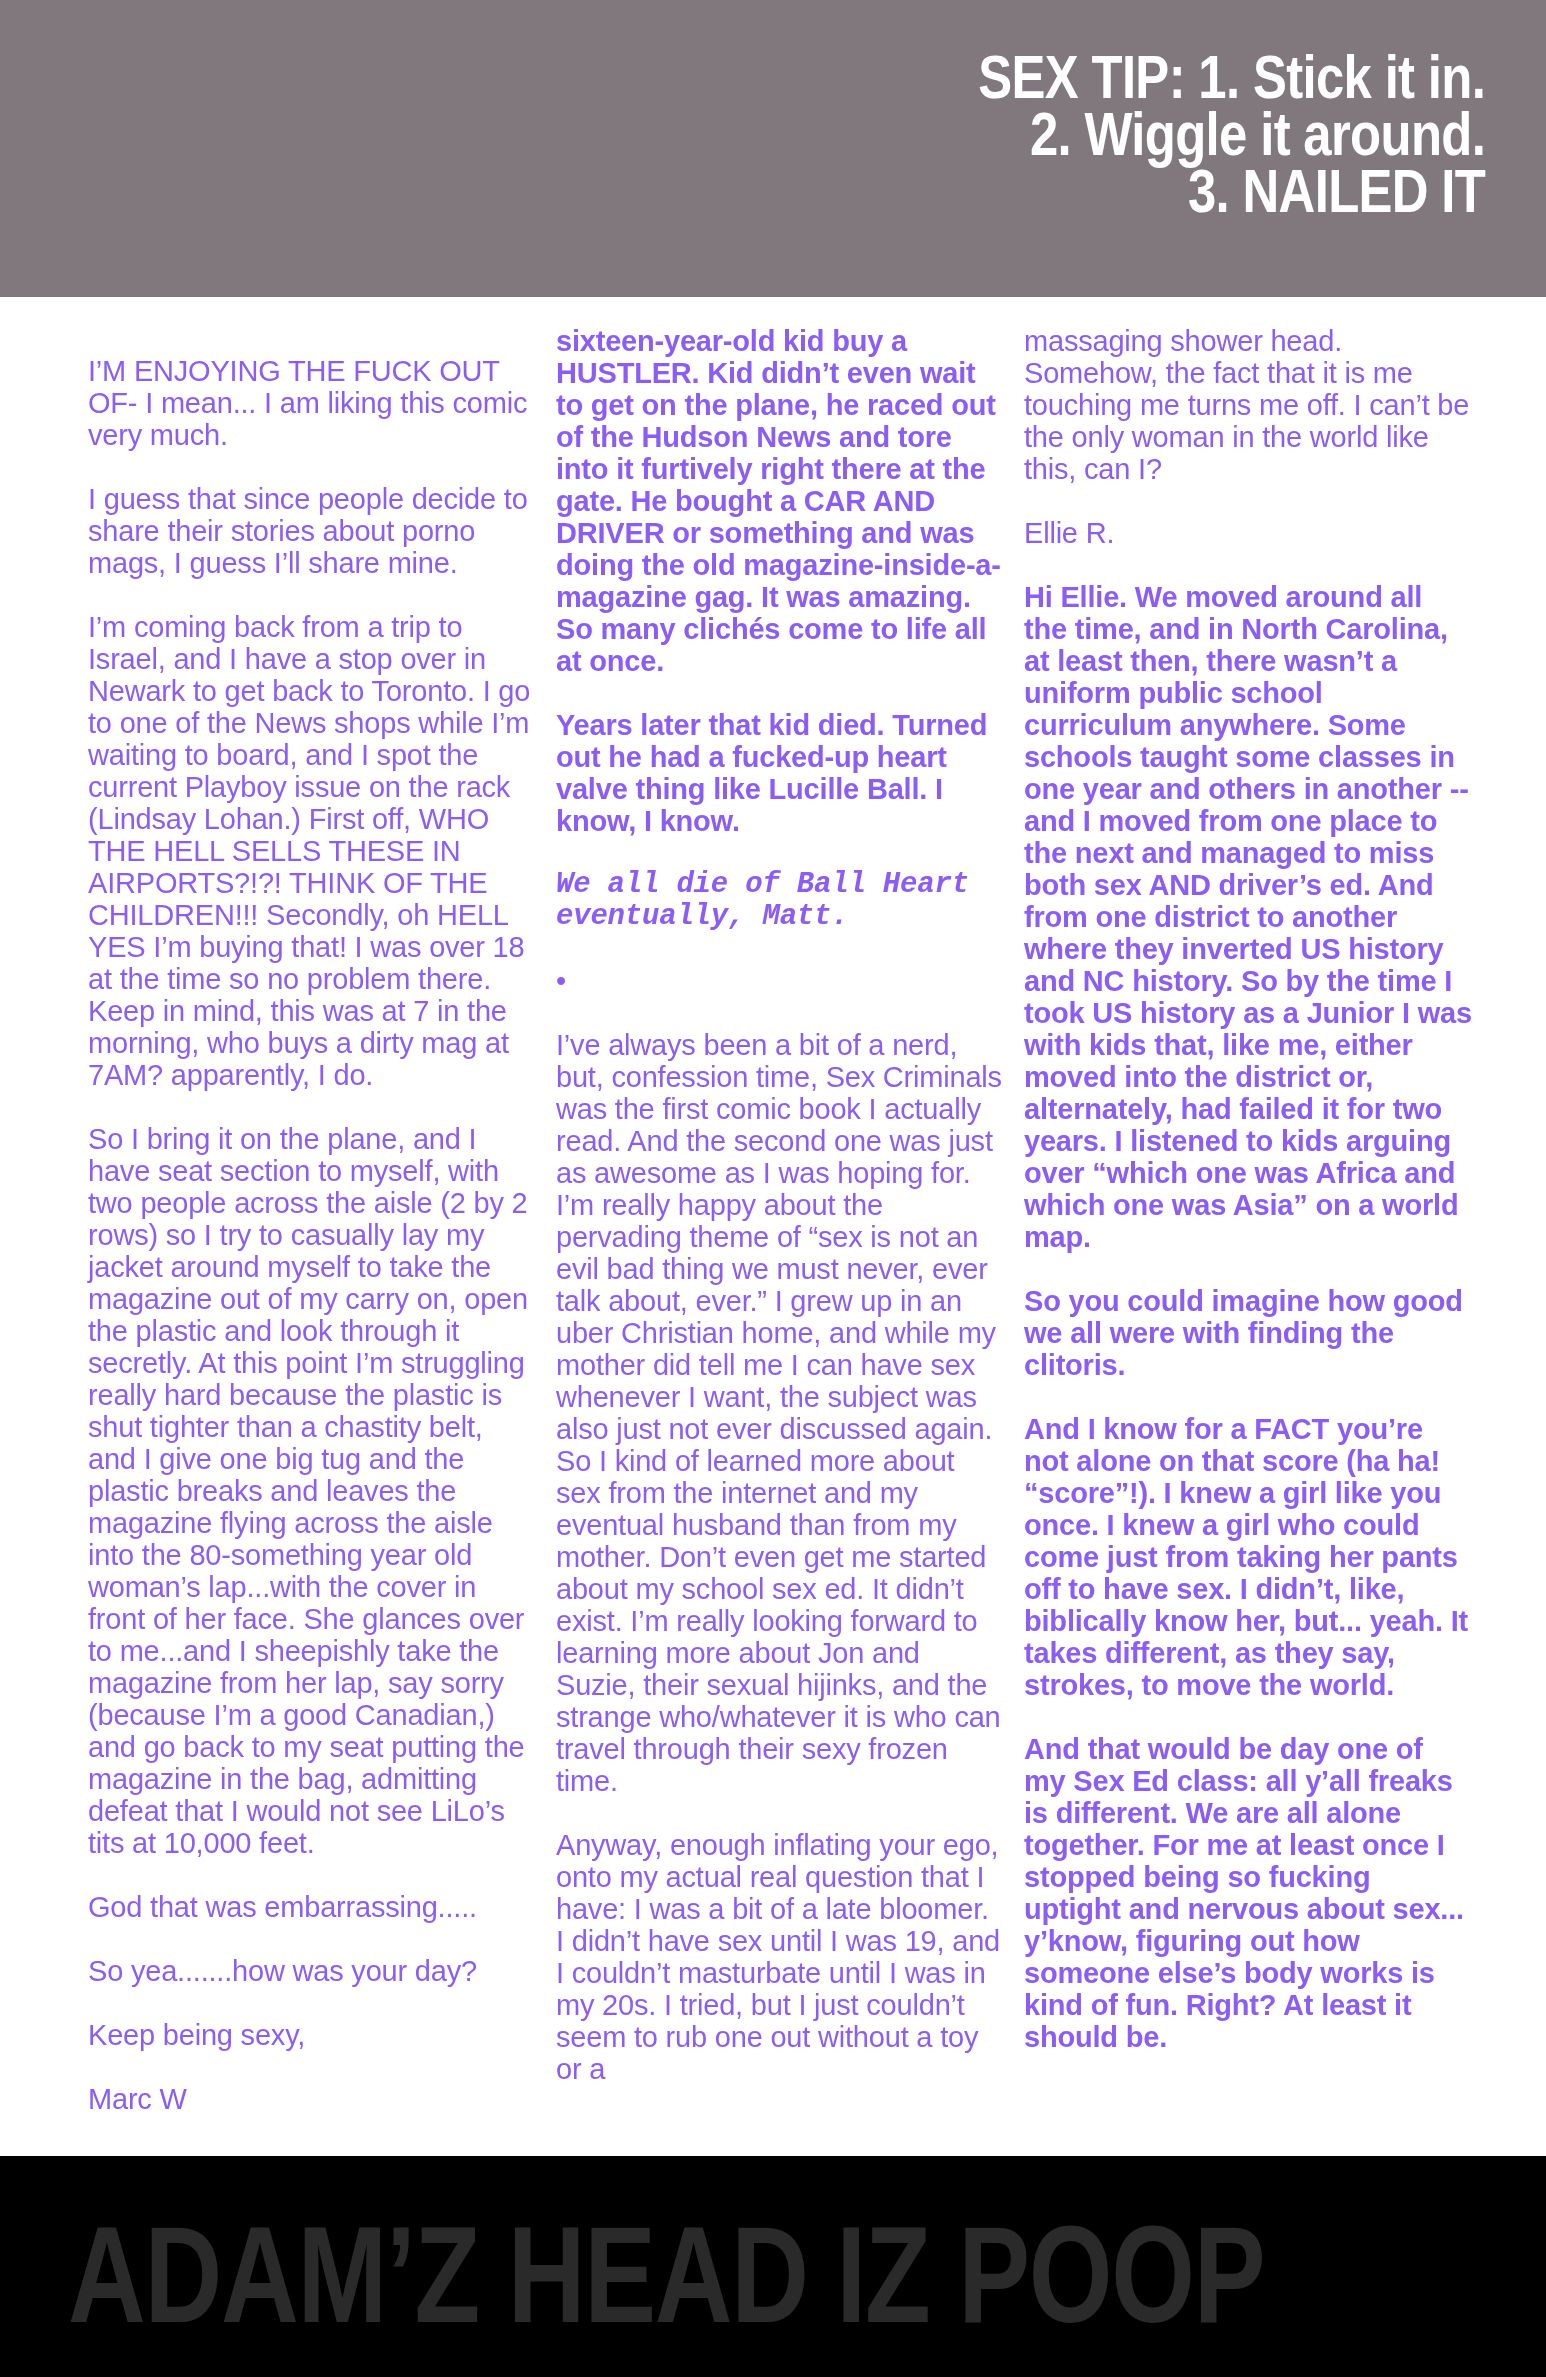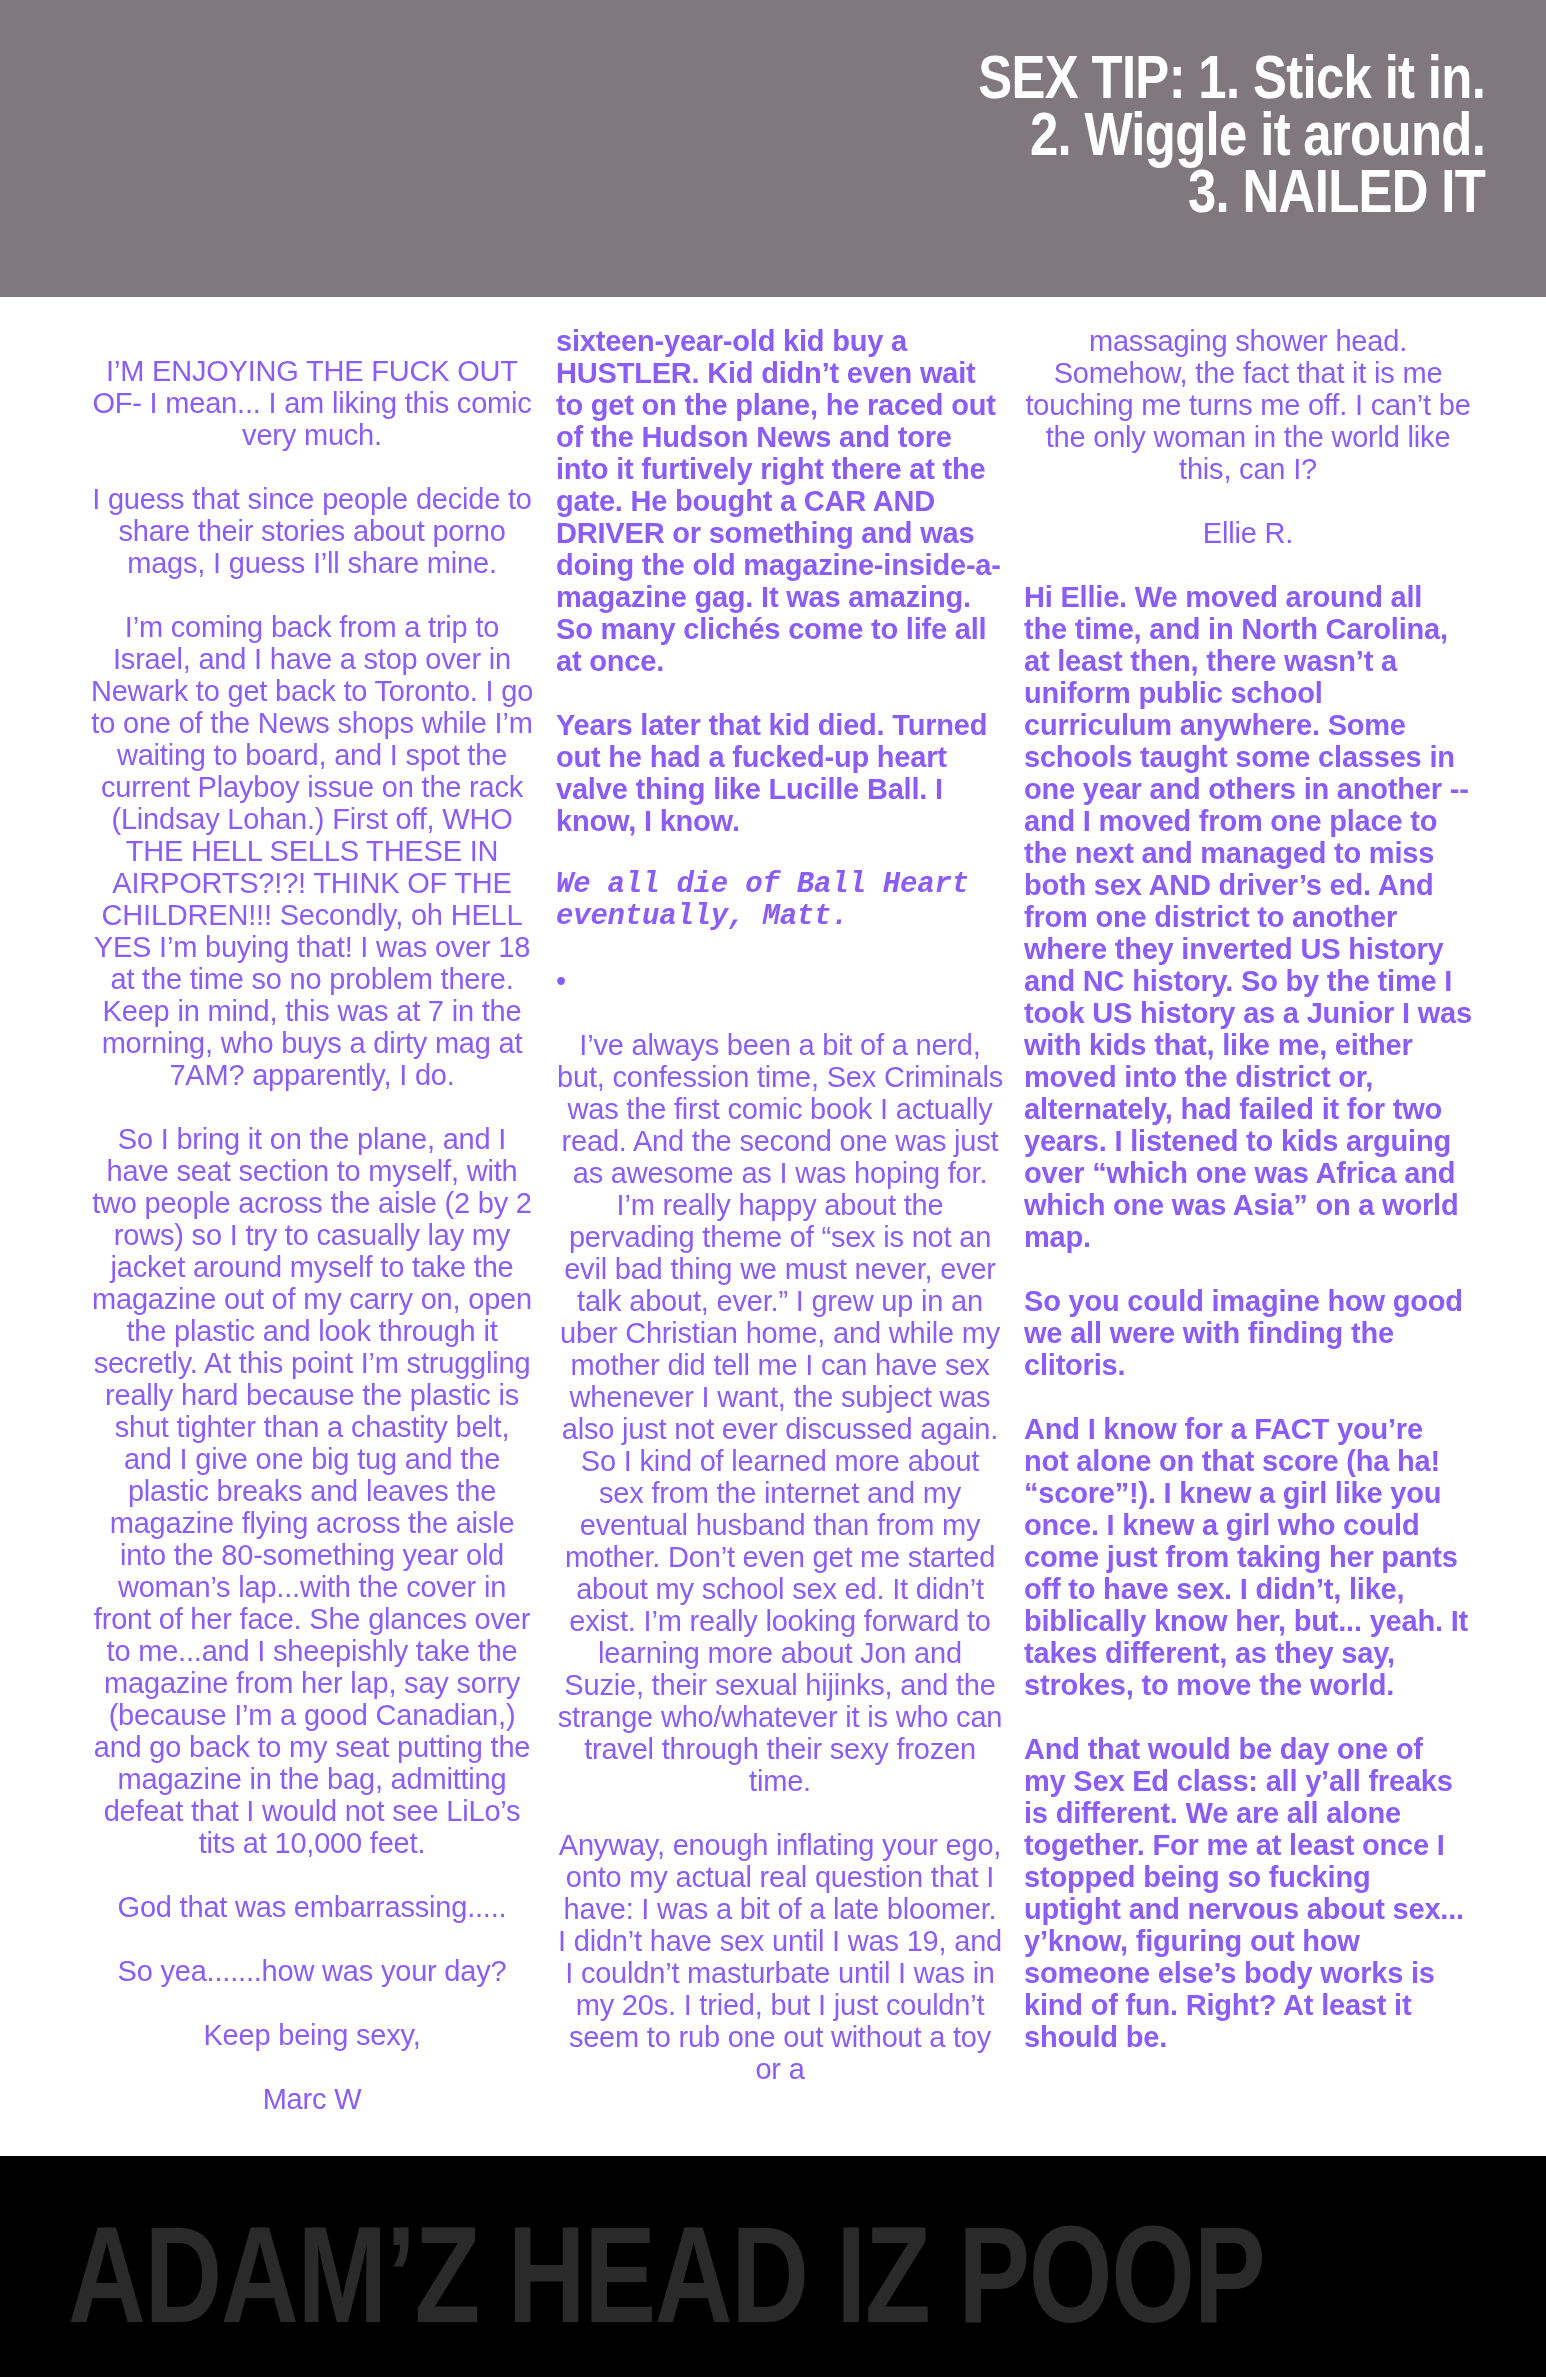--- a/index.html
+++ b/index.html
@@ -51,21 +51,21 @@
   .col {
     flex: 1 1 0;
     min-width: 0;
     color: #8b5cf6;
     font-size: 29px;
     line-height: 32px;
     letter-spacing: -0.2px;
   }
   .col-offset { margin-top: 30px; }
   .block { margin: 0 0 32px 0; }
-  .regular { font-weight: 400; text-align: center; }
+  .regular { font-weight: 400; }
   .bold { font-weight: 700; }
   .bold-italic { font-weight: 700; font-style: italic; font-family: Liberation Mono, monospace; }
   .bullet { font-weight: 400; }
 
   
   .footer {
     height: 221px;
     flex: 0 0 221px;
     background: #000000;
     display: flex;

